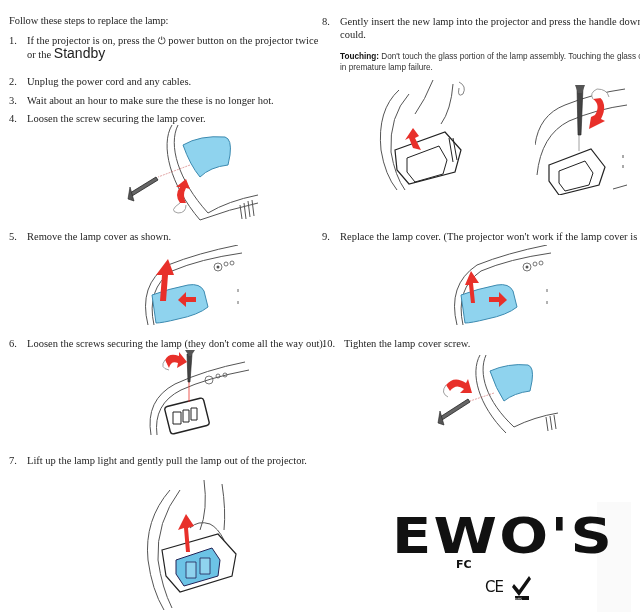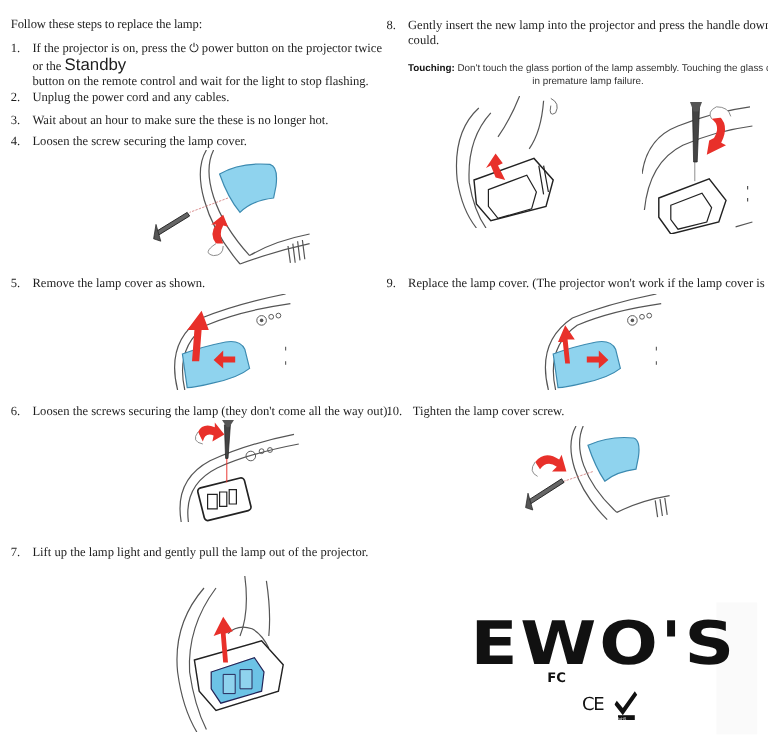--- a/index.html
+++ b/index.html
@@ -1,17 +1,17 @@
 <!DOCTYPE html>
 <html><head>
 <meta charset="utf-8">
 <style>
   html, body { margin:0; padding:0; background:#ffffff; }
   body { width:640px; height:616px; position:relative; overflow:hidden; font-family:"Liberation Serif", "DejaVu Serif", serif; color:#222; }
-  .abs { position:absolute;text-align:center; }
+  .abs { position:absolute; }
   .txt { font-size:10.5px; line-height:13px; color:#1e1e1e; letter-spacing:-0.1px; }
   .step { position:absolute; font-size:10.5px; line-height:13px; color:#1e1e1e; }
   .step .num { position:absolute; left:0; top:0; }
   .step .body { position:absolute; left:18px; top:0; }
   .sans { font-family:"Liberation Sans", "DejaVu Sans", sans-serif; }
   .caution { font-family:"Liberation Sans", "DejaVu Sans", sans-serif; font-size:8.2px; line-height:10.5px; color:#333; }
   .caution b { color:#111; }
   .ill { position:absolute; }
   .logo { position:absolute; font-family:"DejaVu Sans", sans-serif; font-weight:bold; color:#111; }
   .cert { position:absolute; font-family:"DejaVu Sans", sans-serif; font-weight:bold; color:#111; }
@@ -23,21 +23,20 @@
 <div class="abs txt" style="left:9px; top:14px;">Follow these steps to replace the lamp:</div>
 
 <div class="step" style="left:9px; top:34px; width:310px;">
   <span class="num">1.</span>
   <div class="body" style="width:300px;">
     <span>If the projector is on, press the</span>
     <span class="sans" style="font-size:10px;">⏻</span>
     <span>power button on the projector twice</span><br>
     <span>or the</span>
     <span class="sans" style="font-size:14px;">Standby</span><br>
-    <span>button on the remote control and wait for the light to stop flashing.</span>
   </div>
 </div>
 
 <div class="step" style="left:9px; top:75px; width:310px;">
   <span class="num">2.</span>
   <span class="body" style="white-space:nowrap;">Unplug the power cord and any cables.</span>
 </div>
 <div class="step" style="left:9px; top:94px; width:310px;">
   <span class="num">3.</span>
   <span class="body" style="white-space:nowrap;">Wait about an hour to make sure the these is no longer hot.</span>

